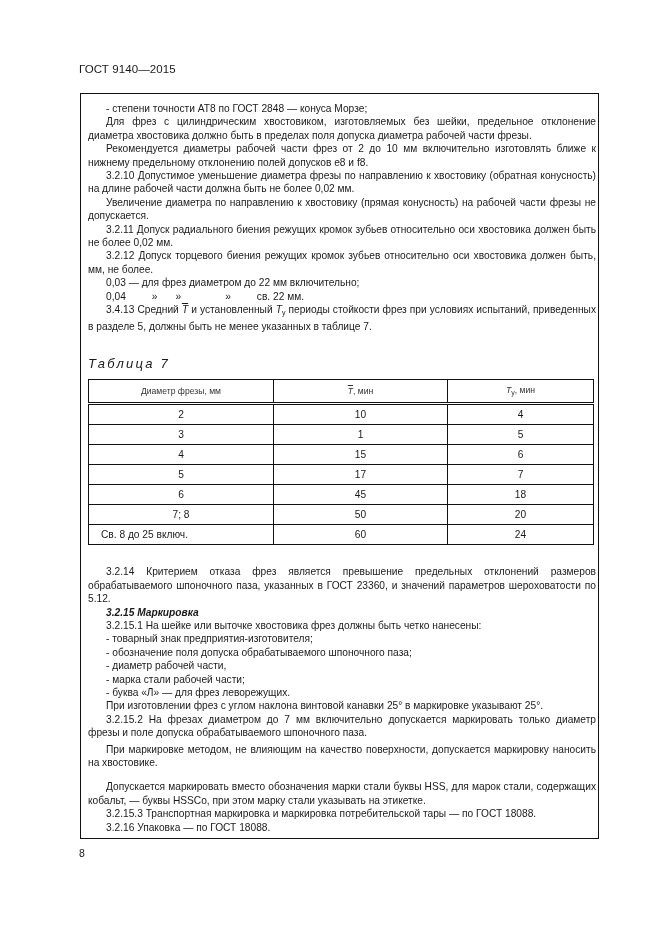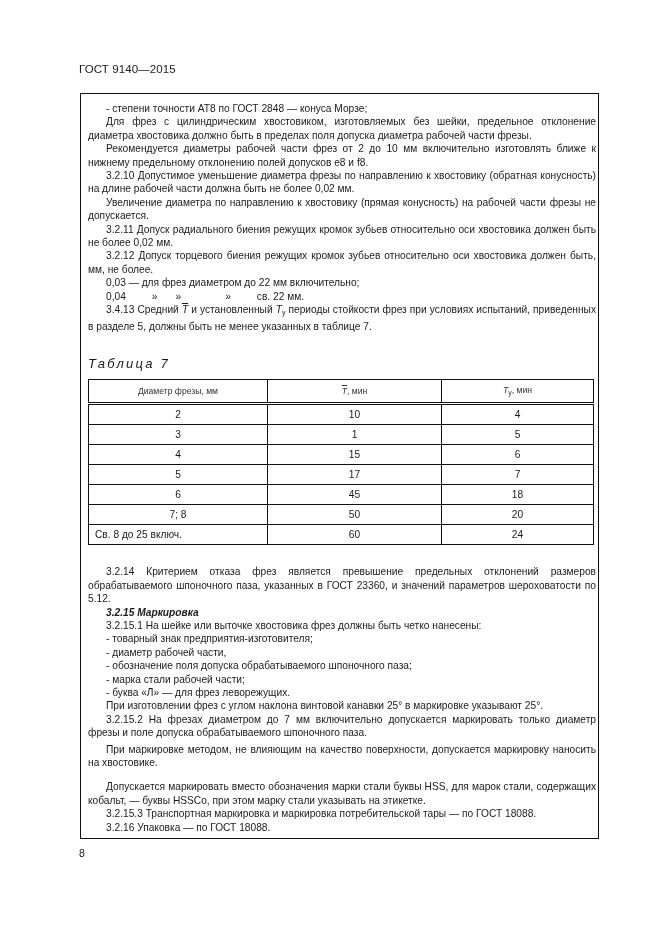--- a/index.html
+++ b/index.html
@@ -8,21 +8,21 @@
   .doc-header { position:absolute; left:79px; top:63px; font-size:11.5px; font-weight:normal; letter-spacing:0.1px; }
   .frame { position:absolute; left:80px; top:93px; width:519px; height:746px;
            border:1px solid #111; border-top:1.5px solid #111; box-sizing:border-box; }
   .content { position:absolute; left:88px; top:102px; width:508px; font-size:10.2px; line-height:13.4px; }
   .p { margin:0; text-align:justify; text-indent:18px; }
   .p.bold { font-weight:bold;font-style:italic; }
   .table-caption { margin-top:24px; font-size:13px; letter-spacing:2.2px;font-style:italic; }
   table.t7 { margin-top:9px; border-collapse:collapse; width:506px; font-size:10.2px; }
   table.t7 th { font-weight:normal; font-size:8.6px; height:20px; border:1px solid #111; border-bottom:3px double #111; color:#333; }
   table.t7 td { border:1px solid #111; height:19px; text-align:center; padding:0; }
-  table.t7 td.left { text-align:left; padding-left:6px; }
+  table.t7 td.left { text-align:left; padding-left:12px; }
   table.t7 th:nth-child(1), table.t7 td:nth-child(1) { width:172px; }
   table.t7 th:nth-child(2), table.t7 td:nth-child(2) { width:171px; }
   .overline { text-decoration:overline; font-style:italic; }
   .ital { font-style:italic; }
   sub { font-size:7px; vertical-align:-2px; }
   .page-num { position:absolute; left:79px; top:847px; font-size:10.5px; }
 </style>
 </head>
 <body>
 
@@ -90,22 +90,22 @@
           <td>24</td>
         </tr>
     </tbody>
   </table>
 
   <div style="height:20px;"></div>
   <p class="p">3.2.14 Критерием отказа фрез является превышение предельных отклонений размеров обрабатываемого шпоночного паза, указанных в ГОСТ 23360, и значений параметров шероховатости по 5.12.</p>
   <p class="p bold">3.2.15 Маркировка</p>
   <p class="p">3.2.15.1 На шейке или выточке хвостовика фрез должны быть четко нанесены:</p>
   <p class="p">- товарный знак предприятия-изготовителя;</p>
+  <p class="p">- обозначение поля допуска обрабатываемого шпоночного паза;</p>
   <p class="p">- диаметр рабочей части,</p>
-  <p class="p">- обозначение поля допуска обрабатываемого шпоночного паза;</p>
   <p class="p">- марка стали рабочей части;</p>
   <p class="p">- буква «Л» — для фрез леворежущих.</p>
   <p class="p">При изготовлении фрез с углом наклона винтовой канавки 25° в маркировке указывают 25°.</p>
   <p class="p">3.2.15.2 На фрезах диаметром до 7 мм включительно допускается маркировать только диаметр фрезы и поле допуска обрабатываемого шпоночного паза.</p>
   <p class="p" style="margin-top:3px;">При маркировке методом, не влияющим на качество поверхности, допускается маркировку наносить на хвостовике.</p>
   <p class="p" style="margin-top:11px;">Допускается маркировать вместо обозначения марки стали буквы HSS, для марок стали, содержащих кобальт, — буквы HSSCo, при этом марку стали указывать на этикетке.</p>
   <p class="p">3.2.15.3 Транспортная маркировка и маркировка потребительской тары — по ГОСТ 18088.</p>
   <p class="p">3.2.16 Упаковка — по ГОСТ 18088.</p>
 </div>
 

